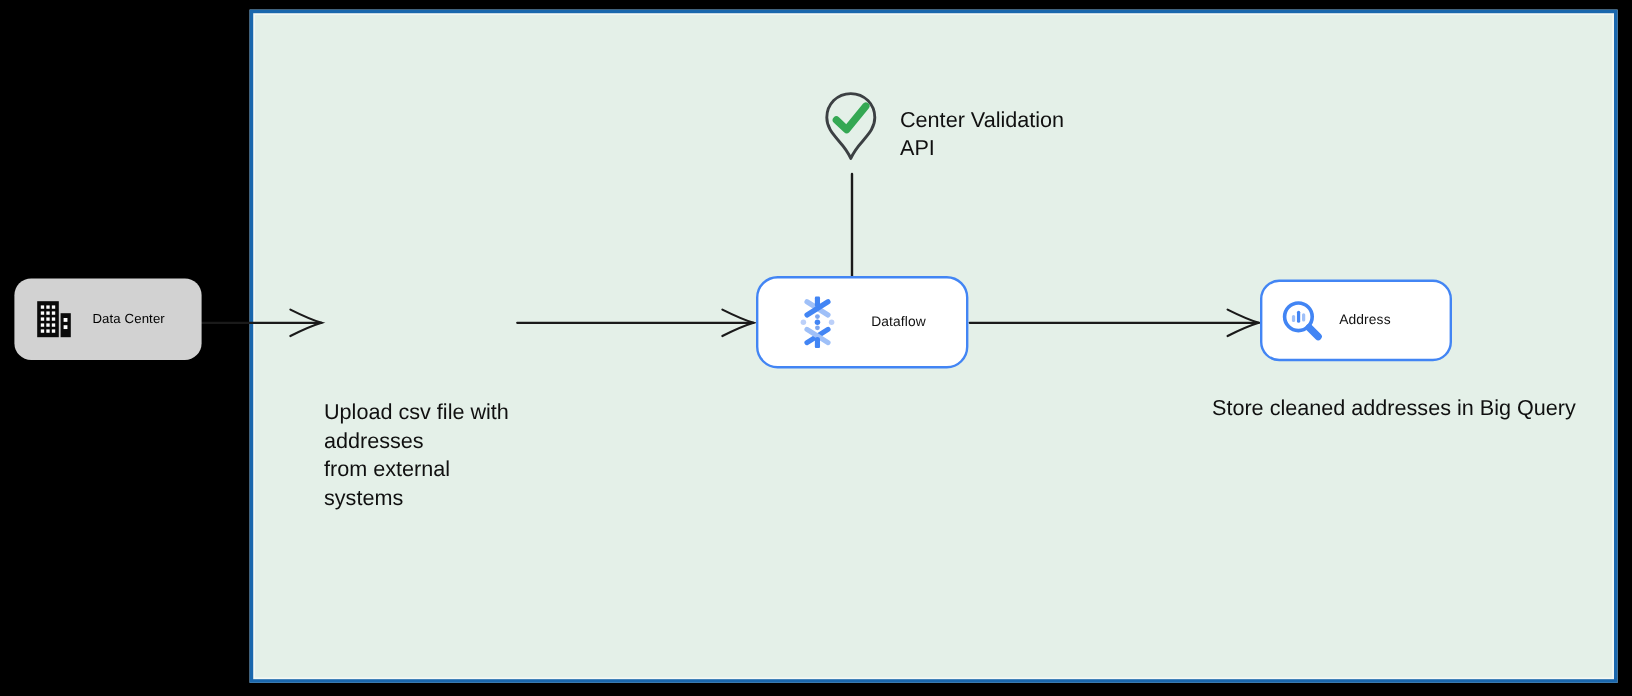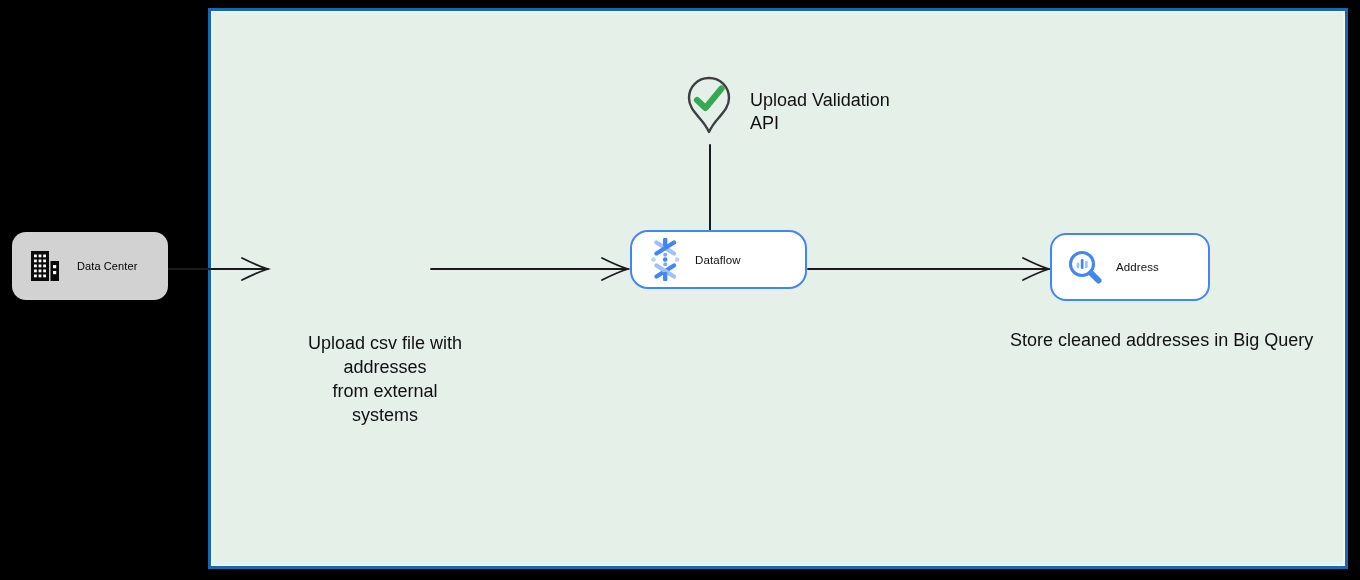--- a/index.html
+++ b/index.html
@@ -22,26 +22,26 @@
   .node-dc {
     left:12px; top:232px; width:156px; height:68px;
     background: var(--datacenter-fill, #d2d2d2); border-radius:14px;
     padding-left:18px; gap:17px;
   }
   .node-blue {
     background: var(--node-fill, #fff);
     border: 2.5px solid var(--node-border, #4285f4);
   }
   .node-cs { left:270px; top:233px; width:160px; height:69px; border-radius:16px; padding-left:16px; gap:13px; }
-  .node-df { left:630px; top:230px; width:177px; height:59px; border-radius:18px; padding-left:15px; gap:11px; }
+  .node-df { left:630px; top:230px; width:177px; height:77px; border-radius:18px; padding-left:31px; gap:26px; }
   .node-bq { left:1050px; top:233px; width:160px; height:68px; border-radius:16px; padding-left:14px; gap:12px; }
   .node-label { font-size:11.5px; color:#111; letter-spacing:0.1px; }
   .node-dc .node-label { font-size:11px; color:#000; }
   .caption {
-    position:absolute; font-size:18px; color:#101010; white-space:pre-line;text-align:center;
+    position:absolute; font-size:18px; color:#101010; white-space:pre-line;
   }
   .caption-upload { left:270px; top:331px; line-height:24px; width:230px; }
   .caption-process { left:571px; top:330px; white-space:nowrap; }
   .caption-store  { left:990px; top:330px; white-space:nowrap;margin-left:20px; }
   .api-label {
     position:absolute; left:750px; top:89px; font-size:18px; line-height:23px;
     color:#101010; white-space:pre-line;
   }
   .pin { position:absolute; left:684px; top:75px; }
   svg { display:block; }
@@ -134,21 +134,21 @@
       <rect x="14.8" y="11" width="2.7" height="10" rx="1.3" fill="#4285f4"></rect>
       <rect x="19" y="13" width="2.7" height="7" rx="1.3" fill="#9fc0f8"></rect>
     </svg>
     <span class="node-label">Address</span>
   </div>
 
   <svg class="pin" width="50" height="64" viewBox="0 0 50 64">
     <path d="M25 3 C13.6 3 5 11.9 5 23 C5 31 9.6 36.2 15 42.5 C19 47 22.5 51.5 25 57 C27.5 51.5 31 47 35 42.5 C40.4 36.2 45 31 45 23 C45 11.9 36.4 3 25 3 Z" fill="none" stroke="#3c4043" stroke-width="2.4" stroke-linejoin="round"></path>
     <path d="M13 25 L21.5 33 L37.5 13.5" fill="none" stroke="#34a853" stroke-width="6.2" stroke-linecap="round" stroke-linejoin="round"></path>
   </svg>
-  <div class="api-label">Upload Validation
+  <div class="api-label">Center Validation
 API</div>
 
   <div class="caption caption-upload">Upload csv file with
 addresses
 from external
 systems</div>
   <div class="caption caption-store">Store cleaned addresses in Big Query</div>
 
 </div>
 

